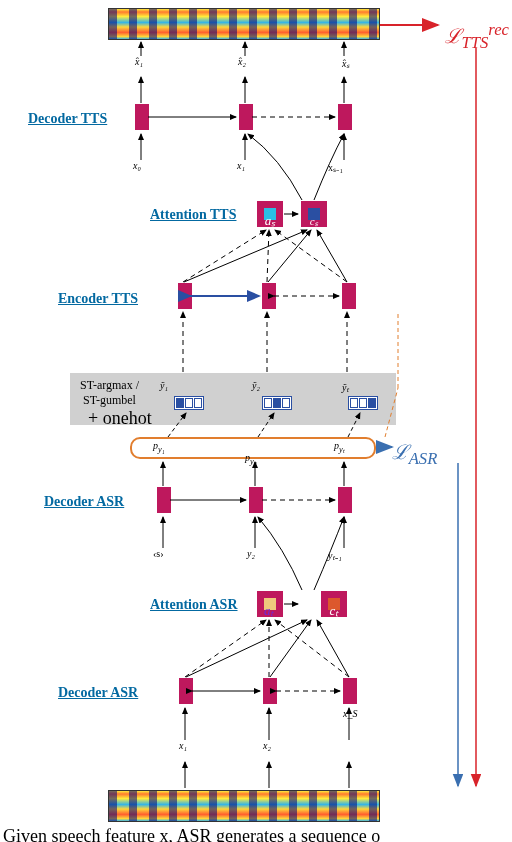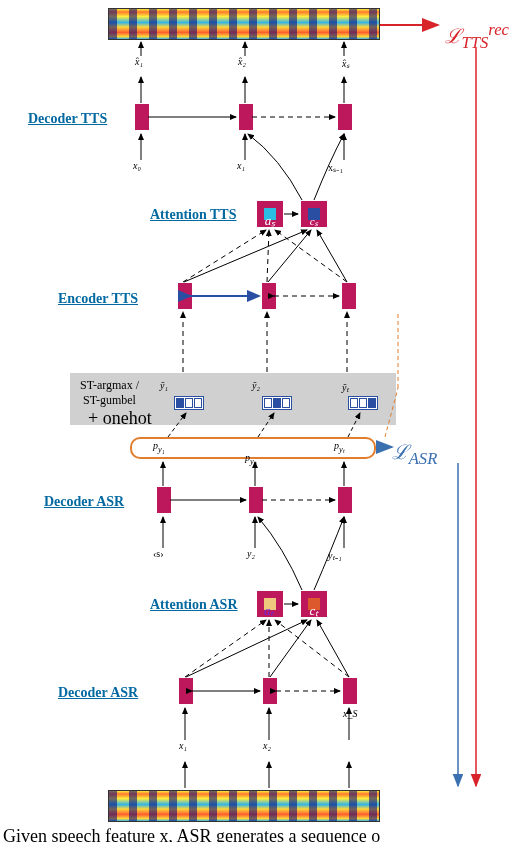--- a/index.html
+++ b/index.html
@@ -27,21 +27,21 @@
   .lossasr { position:absolute; left:392px; top:438px; font-size:20px; color:#3a6fb0; font-style:italic; font-family:"Times New Roman",serif; }
 
   
   .block { position:absolute; border:7px solid #be185d; }
   
   .oSmall { background:#e17e2e; width:12px; height:26px; }
   .bSq   { background:#2a4fa2; width:26px; height:26px; color:#fff; font-size:11px; text-align:center; line-height:26px; font-style:italic; }
   .bCyan  { background:#29bfe4; width:26px; height:26px; color:#fff; font-size:13px; text-align:center; line-height:26px; font-style:italic; }
   .bTiny { background:#2a4fa2; width:10px; height:26px; }
   .bMed  { background:#2a4fa2; width:12px; height:26px; }
-  .cSq   { background:#dc582d; width:26px; height:26px; color:#fff; font-size:13px; text-align:center; line-height:26px; font-style:italic; }
+  .cSq   { background:#dc582d; width:26px; height:26px; color:#fff; font-size:13px; text-align:center; line-height:26px; font-style:italic;margin-left:20px; }
   .ySq   { background:#eec97d; width:26px; height:26px; color:#6d28d9; font-size:13px; text-align:left; line-height:26px; font-style:italic; }
 
   .wrapPy { position:absolute; left:130px; top:437px; width:246px; height:22px; border:2px solid #e17e2e; border-radius:10px; background:transparent; }
 
   .grayband { position:absolute; left:70px; top:373px; width:326px; height:52px; background:#d0d0d0; }
 
   
   svg.ovl { position:absolute; left:0; top:0; width:512px; height:842px; pointer-events:none; }
 
   

